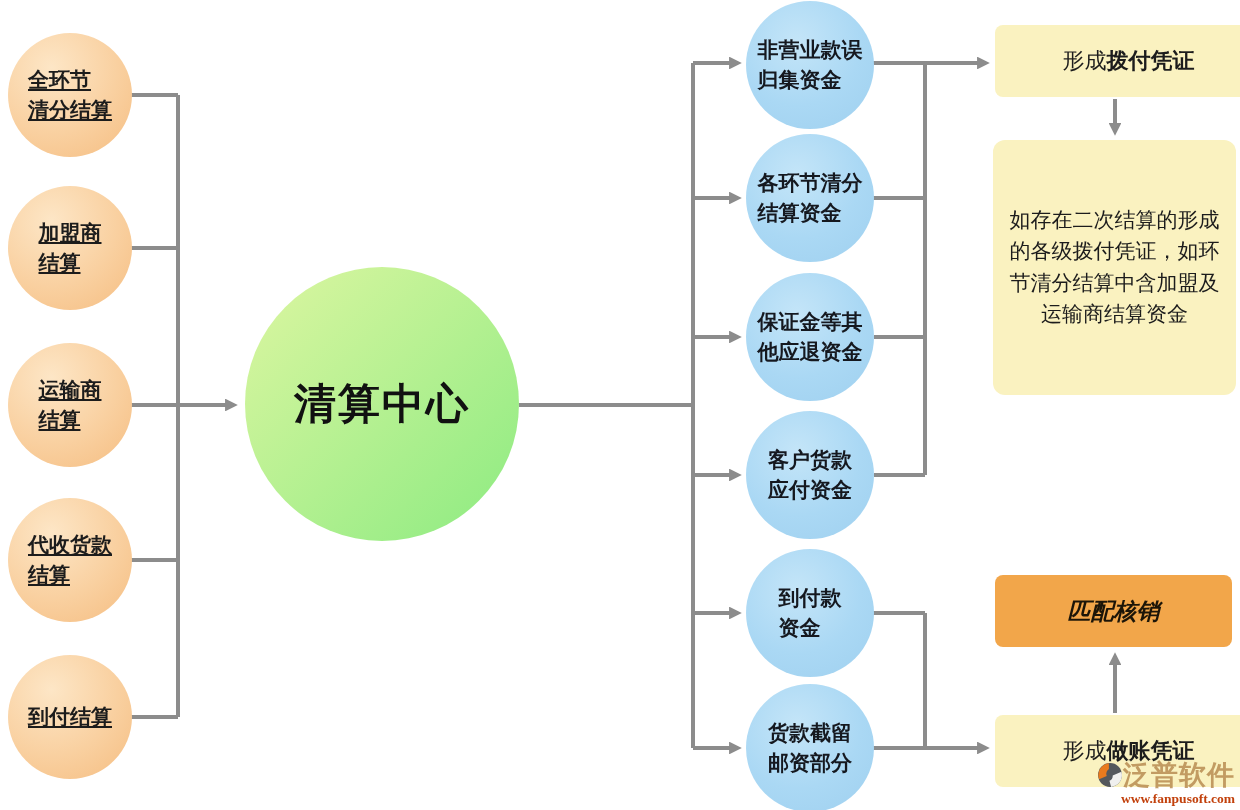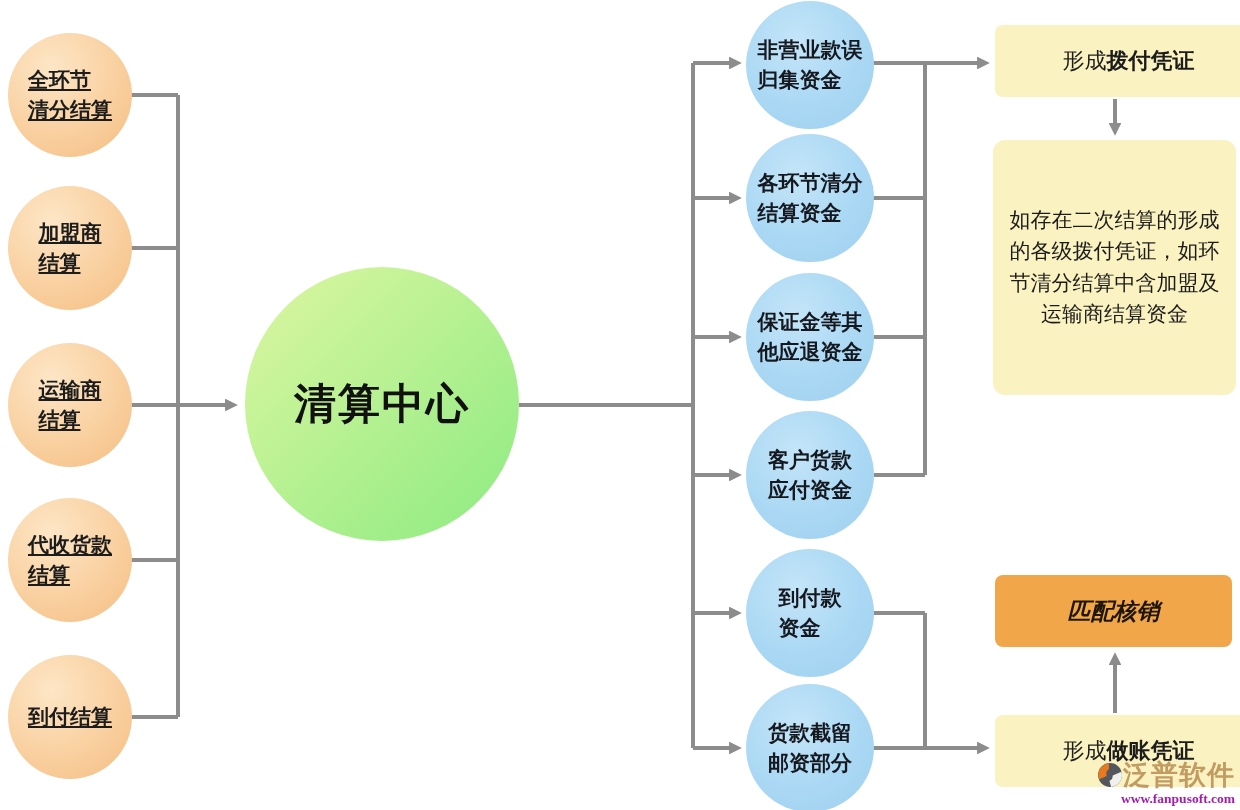--- a/index.html
+++ b/index.html
@@ -39,21 +39,21 @@
     background:#faf2c0;display:flex;align-items:center;justify-content:center;
     text-align:center;z-index:2;font-size:21px;line-height:1.5;padding:0 12px;box-sizing:border-box;
   }
   .watermark{position:absolute;right:5px;bottom:3px;z-index:3;text-align:right;}
   .watermark .row{display:flex;align-items:center;justify-content:space-between;gap:0;}
   .watermark .brand{
     font-size:27px;font-weight:700;color:#b98d52;opacity:.85;letter-spacing:1px;
   }
   .watermark .url{
     font-family:"Liberation Serif","DejaVu Serif",serif;
-    font-size:13.5px;font-weight:700;color:#a21caf;margin-top:-2px;
+    font-size:13.5px;font-weight:700;color:#c2410c;margin-top:-2px;
   }
 </style>
 </head>
 <body>
 
 <div class="canvas">
 
   <svg class="connector-layer" width="1240" height="810" viewBox="0 0 1240 810" fill="none">
     <defs>
       <marker id="arrow" viewBox="0 0 10 10" refX="7" refY="5" markerWidth="3.2" markerHeight="3.2" orient="auto-start-reverse">

